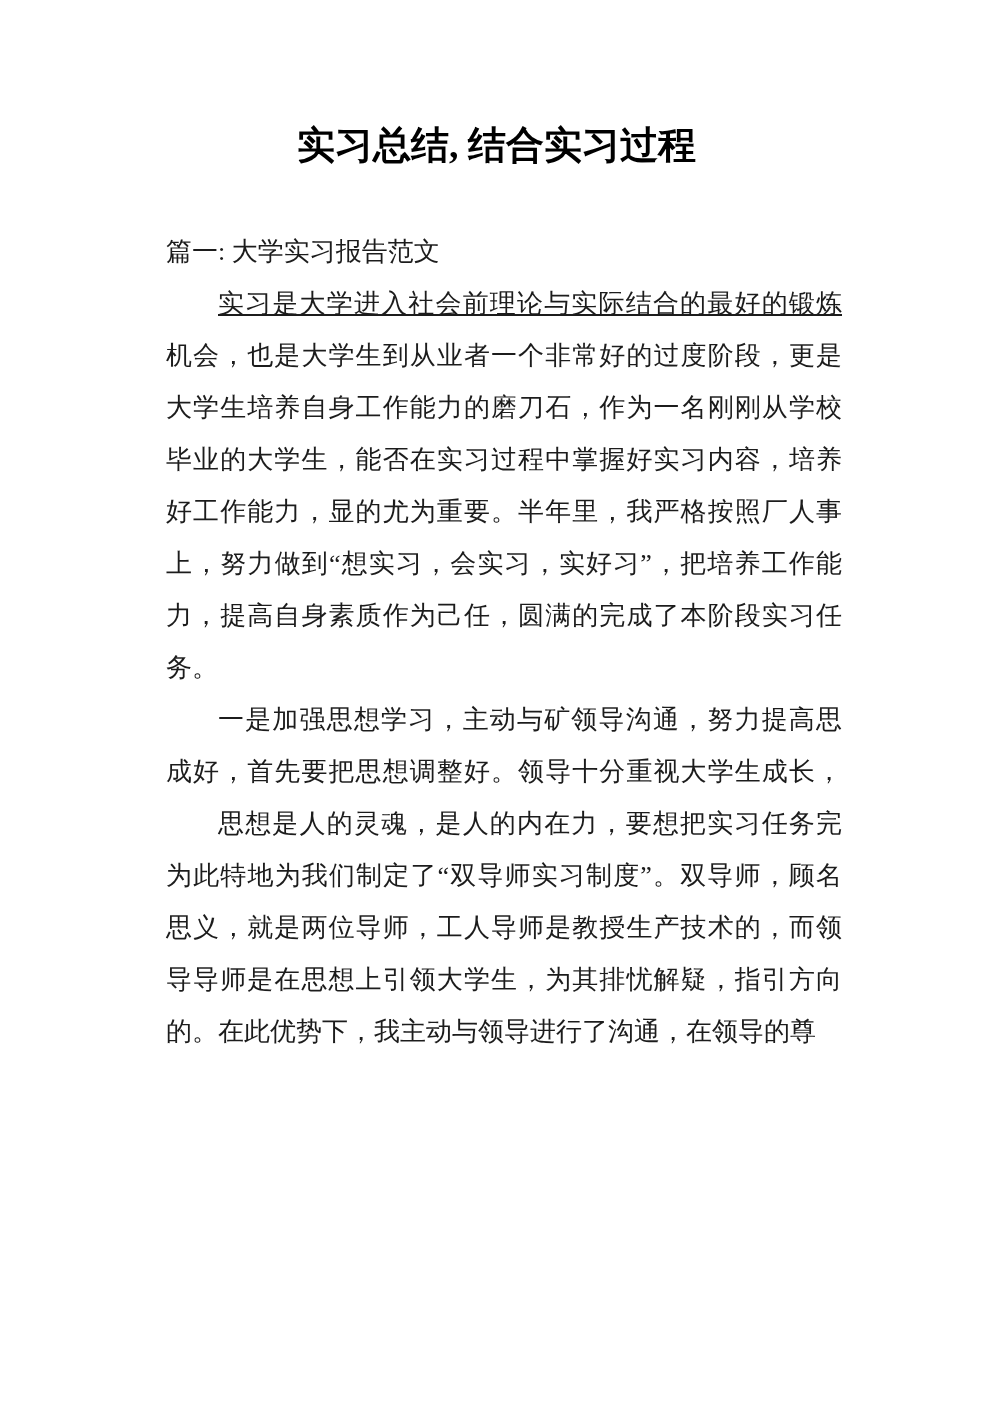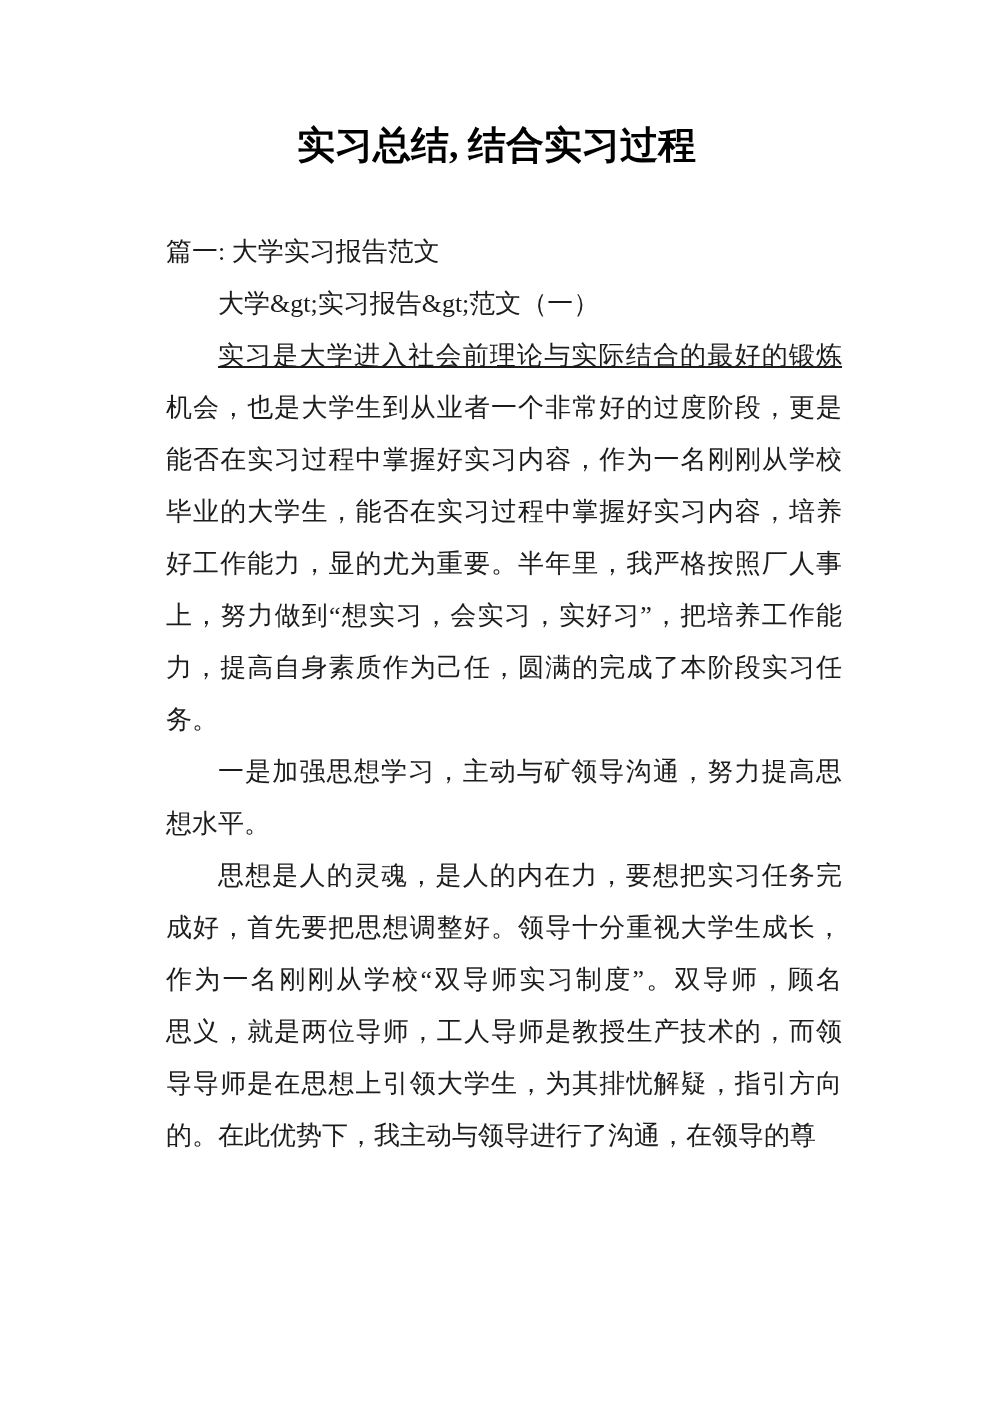--- a/index.html
+++ b/index.html
@@ -63,38 +63,34 @@
 </head>
 <body>
 
 <div class="page">
   <h1 class="doc-title">实习总结, 结合实习过程</h1>
   <div class="doc-body" id="doc-body">
       <div class="paragraph">
         <div class="text-line last">篇一: 大学实习报告范文</div>
       </div>
       <div class="paragraph">
-        <div class="text-line last" style="text-indent: 2em;">大学&amp;gt;实习报告&amp;gt;范文（一）</div>
-      </div>
-      <div class="paragraph">
         <div class="text-line fill" style="text-indent: 2em; text-decoration: underline;">实习是大学进入社会前理论与实际结合的最好的锻炼</div>
         <div class="text-line fill">机会，也是大学生到从业者一个非常好的过度阶段，更是</div>
-        <div class="text-line fill">能否在实习过程中掌握好实习内容，作为一名刚刚从学校</div>
+        <div class="text-line fill">大学生培养自身工作能力的磨刀石，作为一名刚刚从学校</div>
         <div class="text-line fill">毕业的大学生，能否在实习过程中掌握好实习内容，培养</div>
         <div class="text-line fill">好工作能力，显的尤为重要。半年里，我严格按照厂人事</div>
         <div class="text-line fill">上，努力做到“想实习，会实习，实好习”，把培养工作能</div>
         <div class="text-line fill">力，提高自身素质作为己任，圆满的完成了本阶段实习任</div>
         <div class="text-line last">务。</div>
       </div>
       <div class="paragraph">
         <div class="text-line fill" style="text-indent: 2em;">一是加强思想学习，主动与矿领导沟通，努力提高思</div>
-        <div class="text-line last">想水平。</div>
       </div>
       <div class="paragraph">
+        <div class="text-line fill">成好，首先要把思想调整好。领导十分重视大学生成长，</div>
         <div class="text-line fill" style="text-indent: 2em;">思想是人的灵魂，是人的内在力，要想把实习任务完</div>
-        <div class="text-line fill">成好，首先要把思想调整好。领导十分重视大学生成长，</div>
-        <div class="text-line fill">作为一名刚刚从学校“双导师实习制度”。双导师，顾名</div>
+        <div class="text-line fill">为此特地为我们制定了“双导师实习制度”。双导师，顾名</div>
         <div class="text-line fill">思义，就是两位导师，工人导师是教授生产技术的，而领</div>
         <div class="text-line fill">导导师是在思想上引领大学生，为其排忧解疑，指引方向</div>
         <div class="text-line last">的。在此优势下，我主动与领导进行了沟通，在领导的尊</div>
       </div>
     </div>
 </div>
 
 </body></html>

